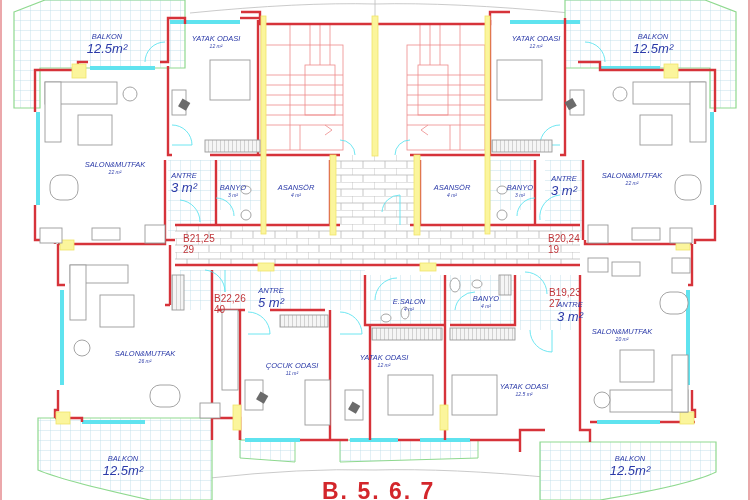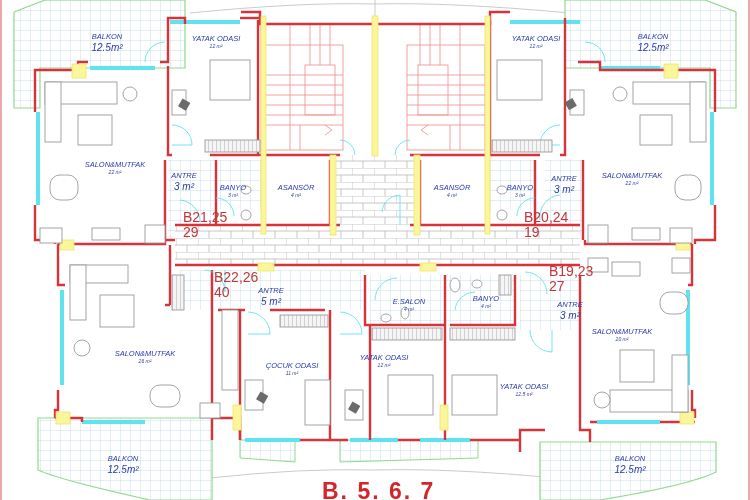--- a/index.html
+++ b/index.html
@@ -1,21 +1,21 @@
 <!DOCTYPE html>
 <html><head>
 <meta charset="utf-8">
 <style>
   html, body { margin:0; padding:0; background:#ffffff; }
   body { width:750px; height:500px; overflow:hidden; position:relative; font-family:"Liberation Sans", sans-serif; }
   #plan { position:absolute; left:0; top:0; width:750px; height:500px; }
   .lbl { position:absolute; color:#2b3aa8; font-style:italic; font-size:7.5px; text-align:center; white-space:nowrap; transform:translateX(-50%); line-height:1.15; }
   .lbl .area { display:block; font-size:5px; }
-  .lbl.big .area { font-size:10px; }
-  .unit { position:absolute; color:#c0363a; font-size:14px; line-height:1.1; white-space:nowrap; }
+  .lbl.big .area { font-size:13px; }
+  .unit { position:absolute; color:#c0363a; font-size:10px; line-height:1.1; white-space:nowrap;margin-top:23px; }
   .title { position:absolute; left:322px; top:478px; color:#d3262b; font-weight:bold; font-size:23px; letter-spacing:2px; }
 </style>
 </head>
 <body>
 
 <svg id="plan" viewBox="0 0 750 500" xmlns="http://www.w3.org/2000/svg">
   <defs>
     <pattern id="tile" width="10" height="10" patternUnits="userSpaceOnUse">
       <rect width="10" height="10" fill="#ffffff"></rect>
       <path d="M10 0 L0 0 0 10" fill="none" stroke="#b8dbe6" stroke-width="0.8"></path>
@@ -292,21 +292,21 @@
 
 <div>
   <div class="unit" style="left:183px;top:210px">
       <div>B21,25</div>
       <div>29</div>
     </div>
   <div class="unit" style="left:214px;top:270px">
       <div>B22,26</div>
       <div>40</div>
     </div>
-  <div class="unit" style="left:524px;top:210px">
+  <div class="unit" style="left:548px;top:210px">
       <div>B20,24</div>
       <div>19</div>
     </div>
   <div class="unit" style="left:549px;top:264px">
       <div>B19,23</div>
       <div>27</div>
     </div>
 </div>
 
 <div class="title">B. 5. 6. 7</div>

